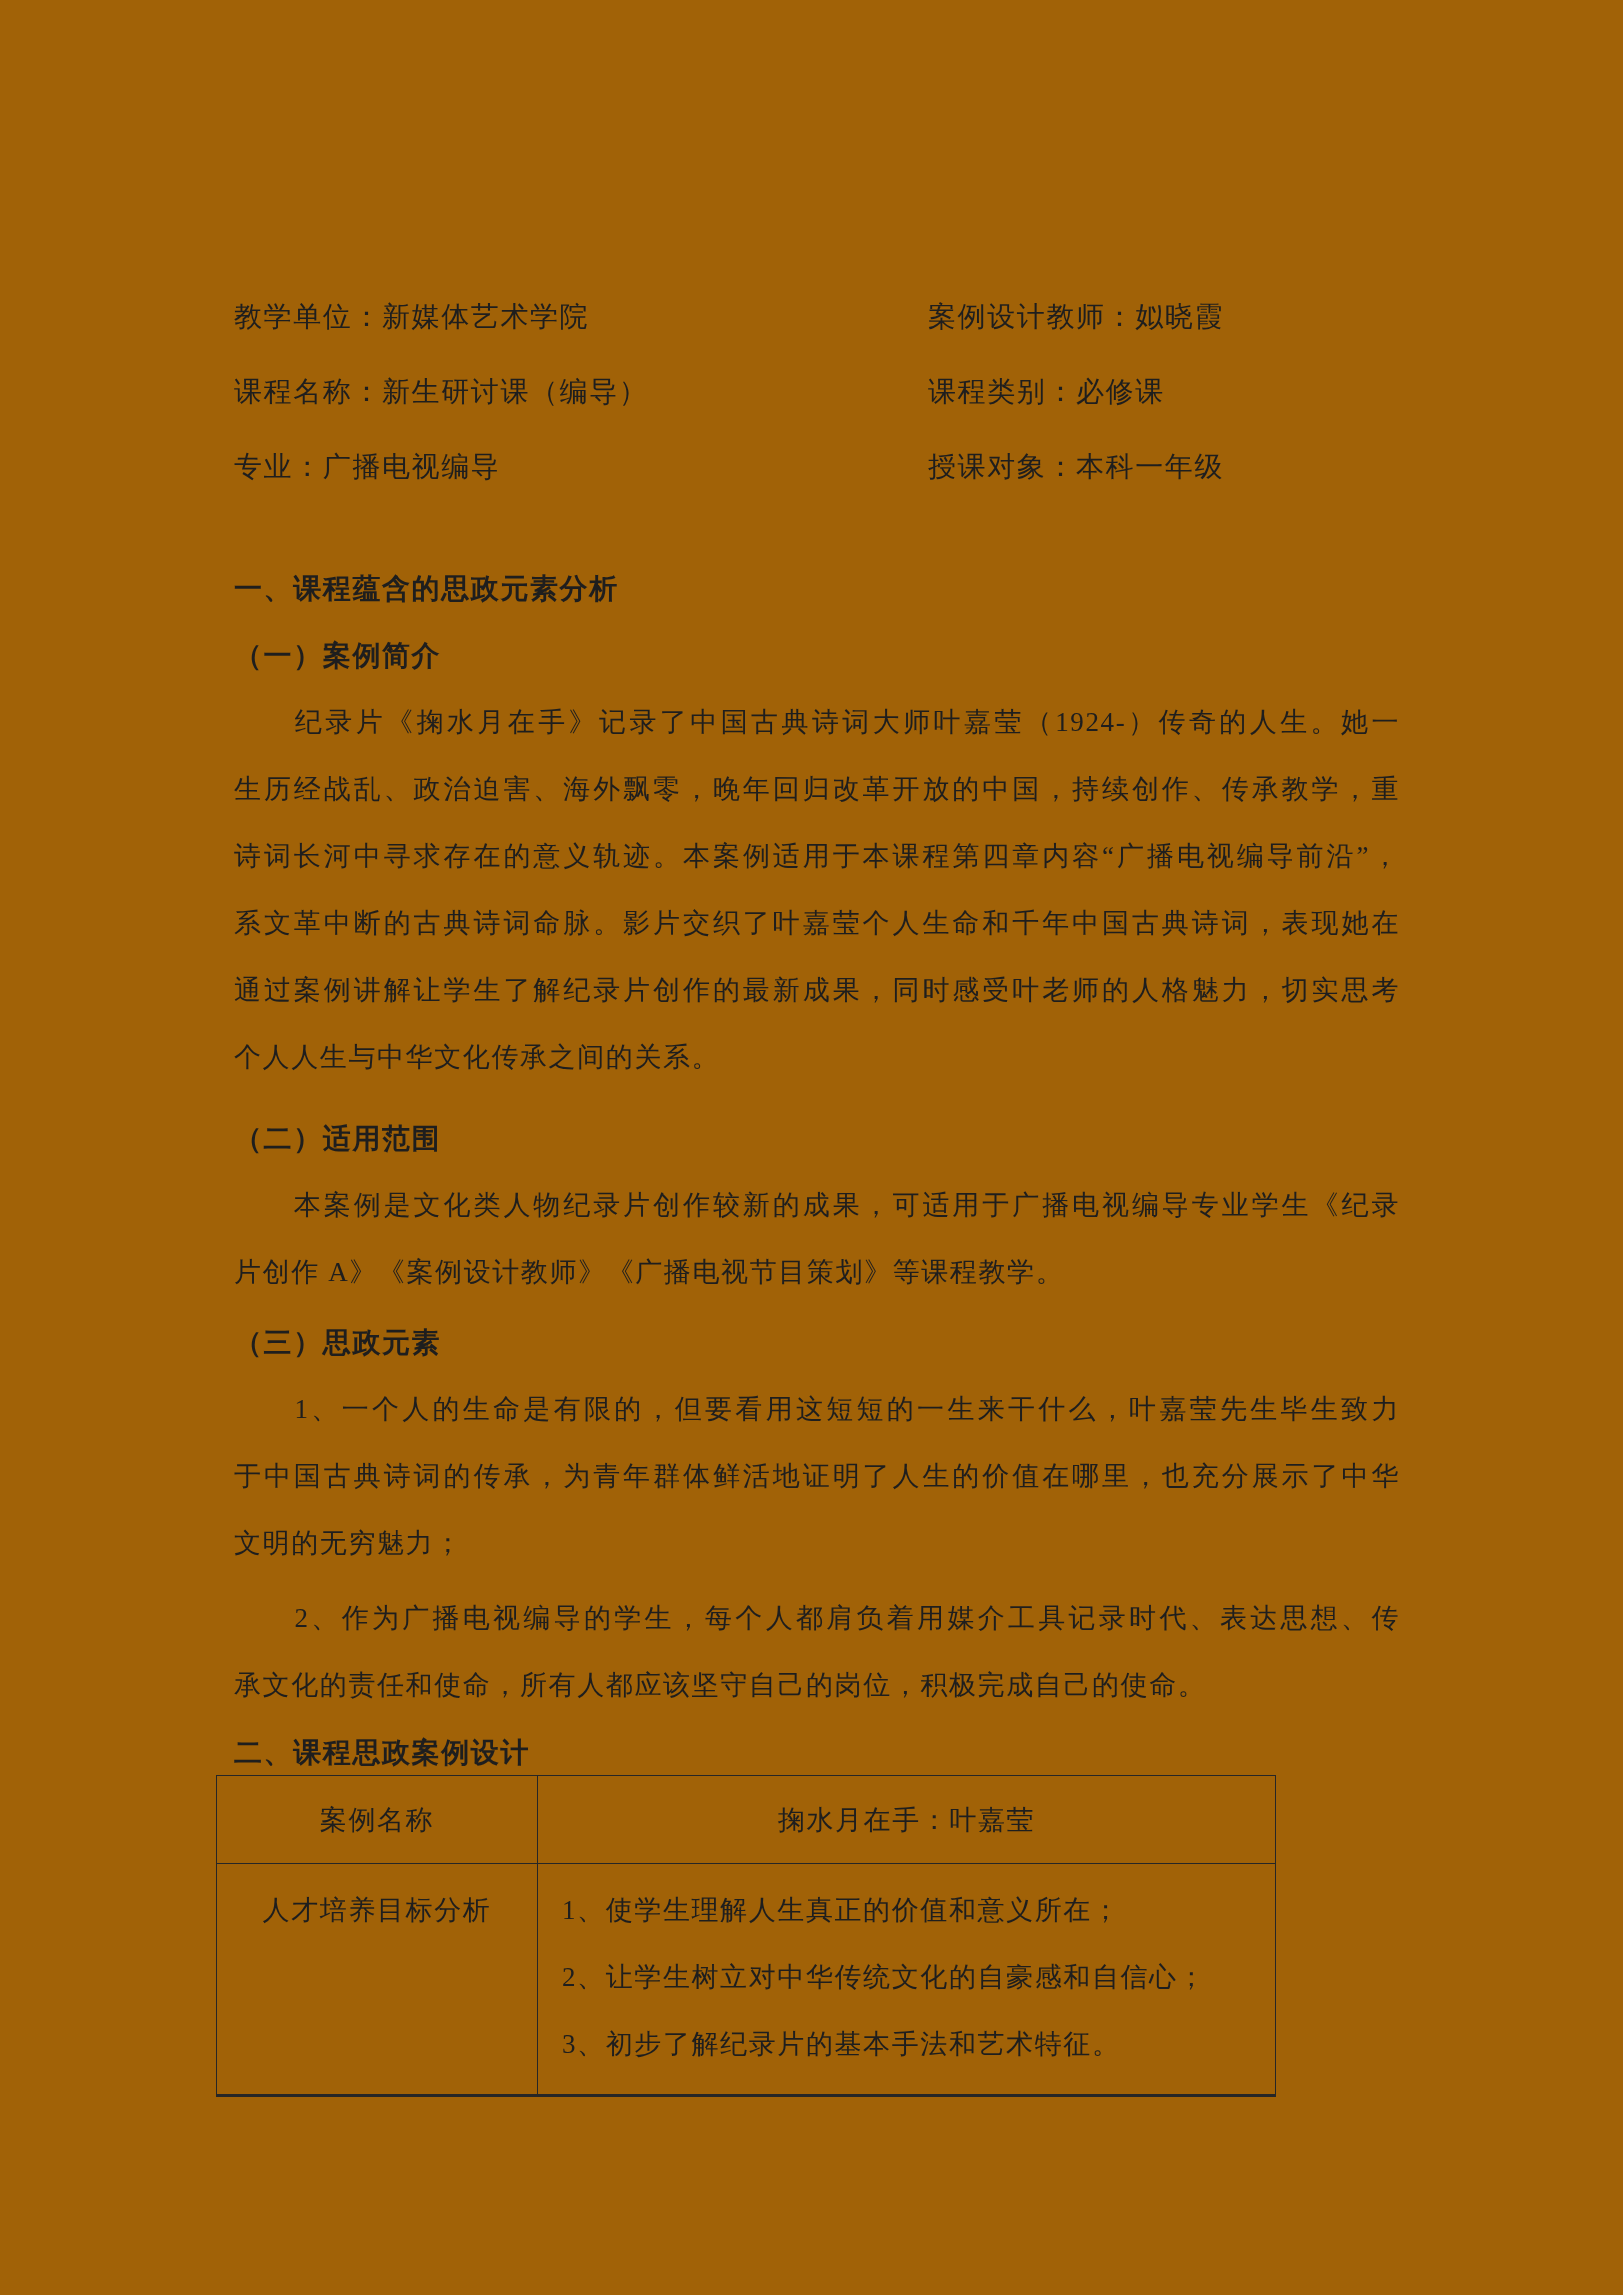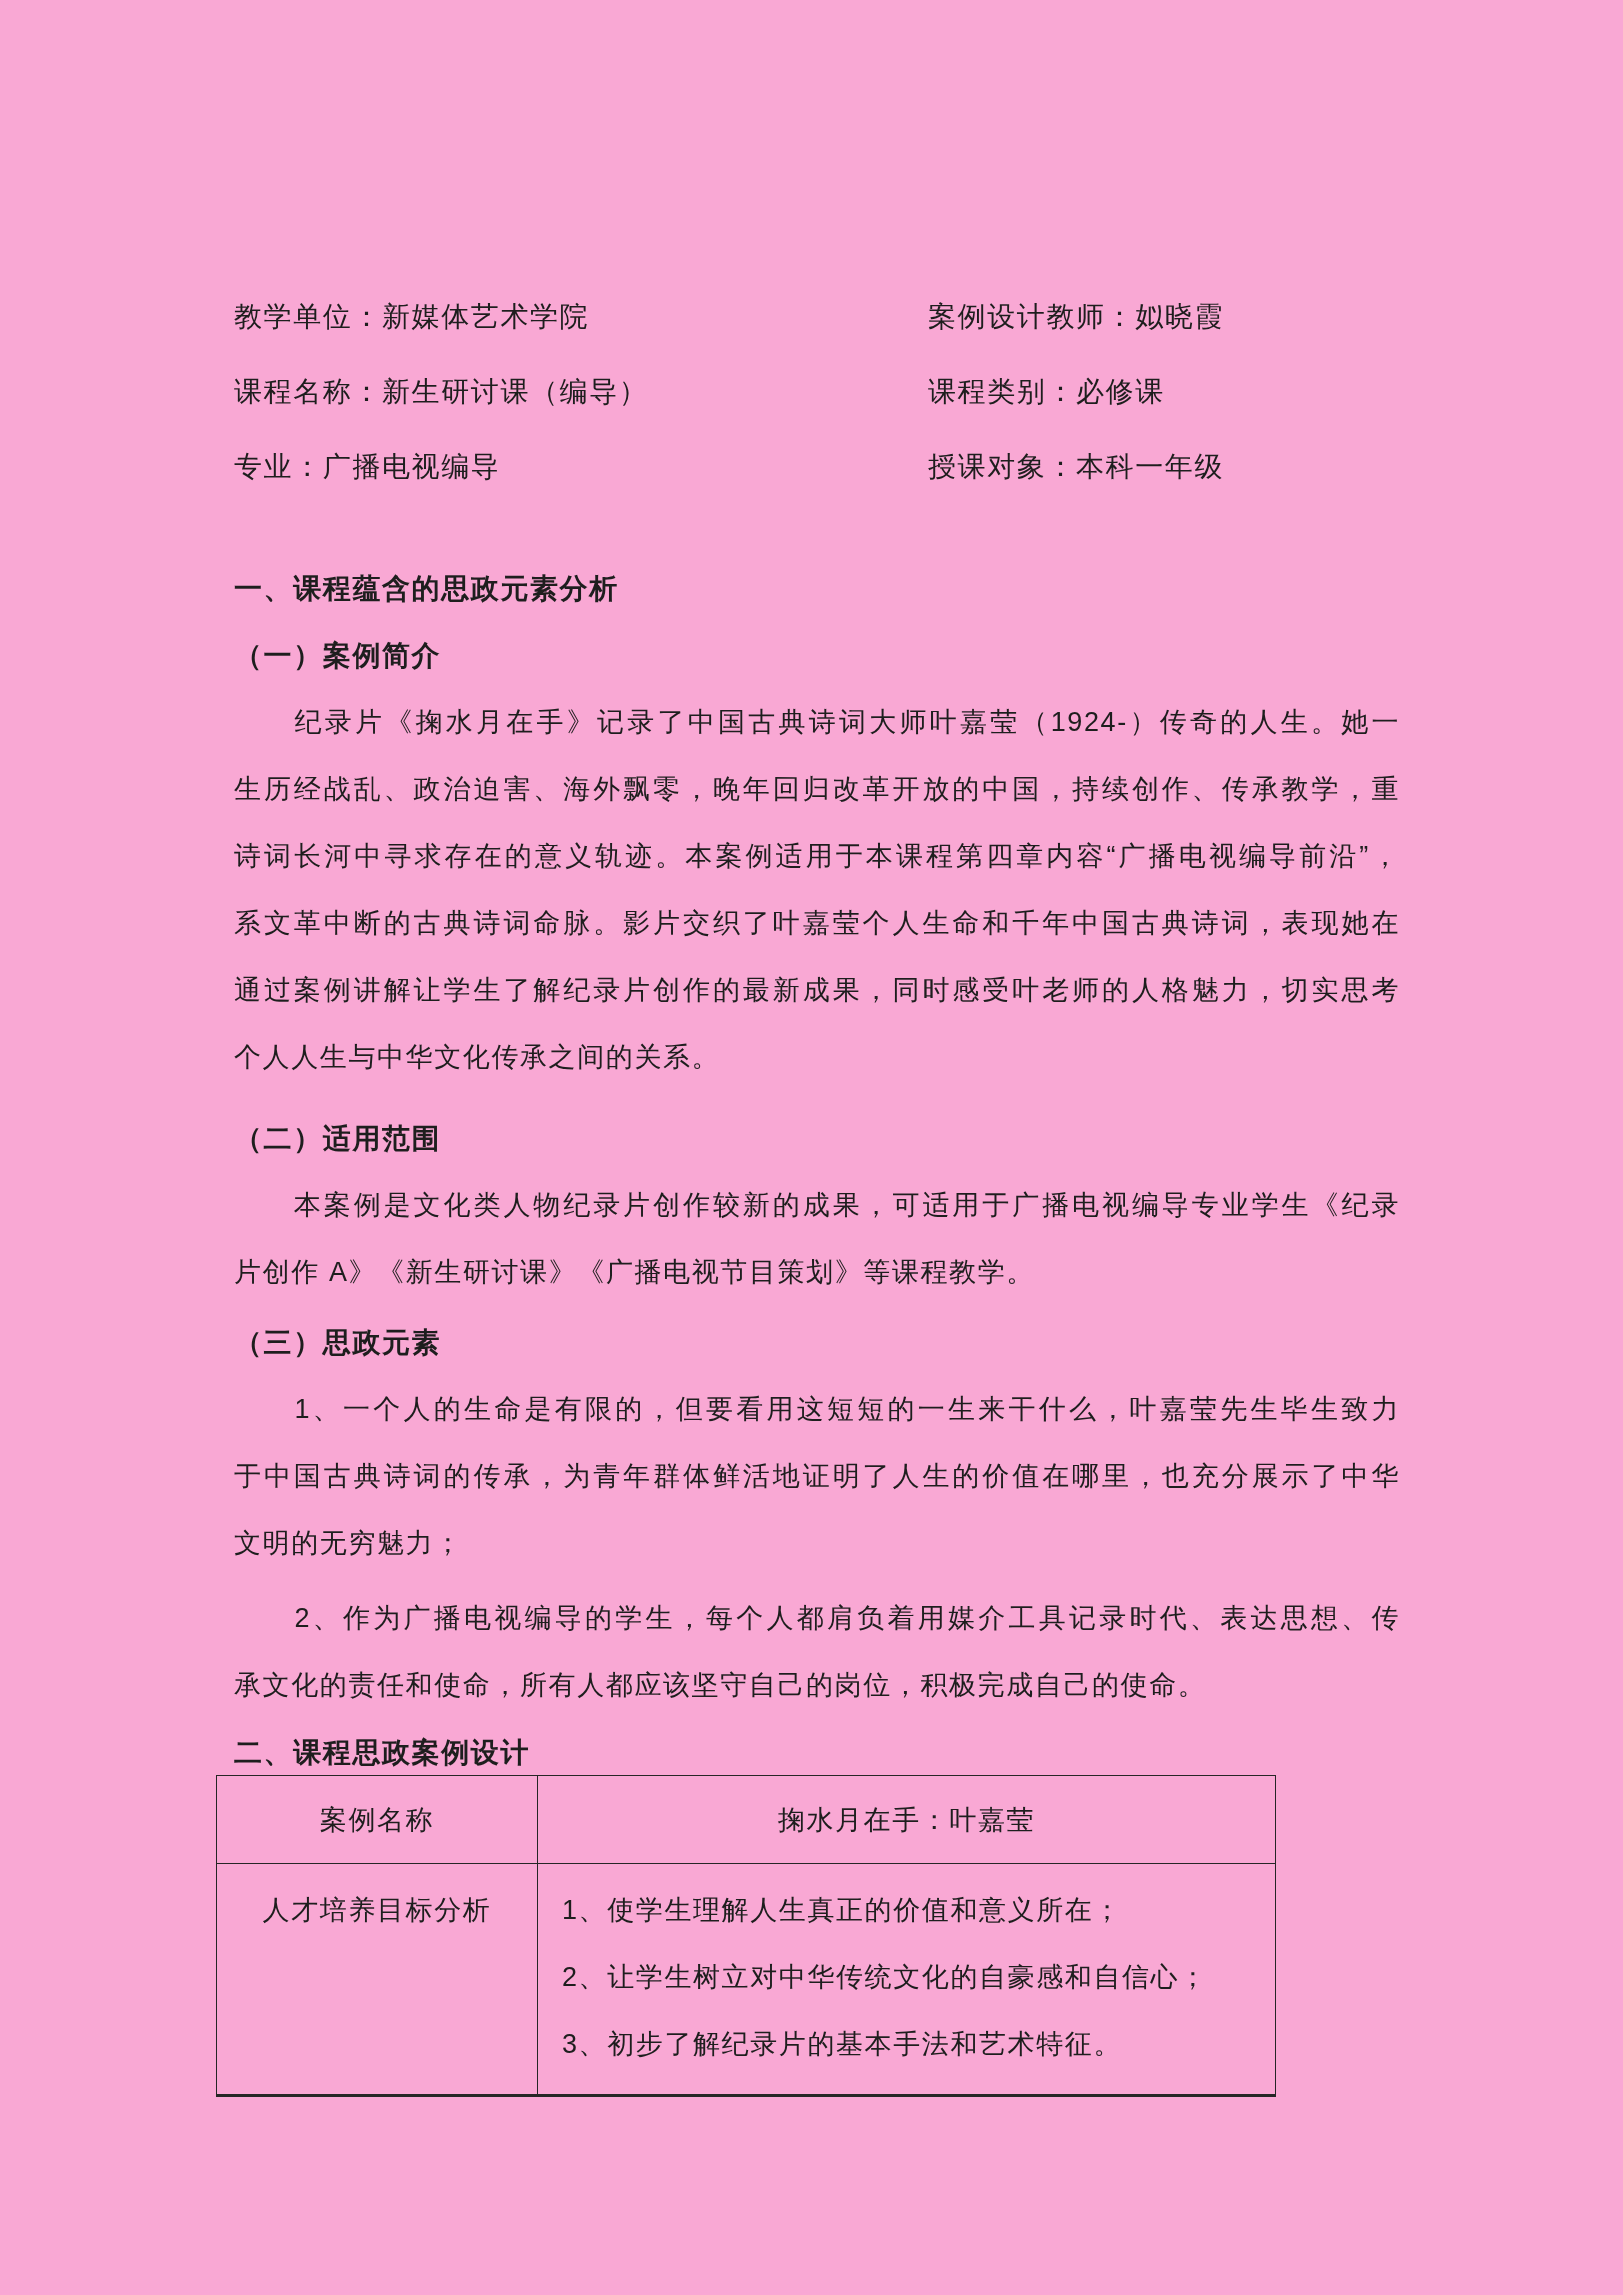--- a/index.html
+++ b/index.html
@@ -4,23 +4,23 @@
 <style>
   html, body {
     margin: 0;
     padding: 0;
     background: #ffffff;
   }
   .page {
     position: relative;
     width: 1624px;
     height: 2295px;
-    background: #f9a8d4;
+    background: #a16207;
     color: #1e1e1e;
-    font-family: Liberation Sans, sans-serif;
+    font-family: Liberation Serif, serif;
     overflow: hidden;
   }
 
   
   .header-info {
     position: absolute;
     left: 234px;
     top: 279px;
     width: 1166px;
   }
@@ -158,21 +158,21 @@
         <div class="tline">生历经战乱、政治迫害、海外飘零，晚年回归改革开放的中国，持续创作、传承教学，重</div>
         <div class="tline">诗词长河中寻求存在的意义轨迹。本案例适用于本课程第四章内容“广播电视编导前沿”，</div>
         <div class="tline">系文革中断的古典诗词命脉。影片交织了叶嘉莹个人生命和千年中国古典诗词，表现她在</div>
         <div class="tline">通过案例讲解让学生了解纪录片创作的最新成果，同时感受叶老师的人格魅力，切实思考</div>
         <div class="tline tline-last">个人人生与中华文化传承之间的关系。</div>
       </div>
 
     <div class="h-sec" id="sec2-title">（二）适用范围</div>
     <div id="para-scope">
         <div class="tline">　　本案例是文化类人物纪录片创作较新的成果，可适用于广播电视编导专业学生《纪录</div>
-        <div class="tline tline-last">片创作 A》《新生研讨课》《广播电视节目策划》等课程教学。</div>
+        <div class="tline tline-last">片创作 A》《案例设计教师》《广播电视节目策划》等课程教学。</div>
       </div>
 
     <div class="h-sec" id="sec3-title">（三）思政元素</div>
     <div id="para-sz1">
         <div class="tline">　　1、一个人的生命是有限的，但要看用这短短的一生来干什么，叶嘉莹先生毕生致力</div>
         <div class="tline">于中国古典诗词的传承，为青年群体鲜活地证明了人生的价值在哪里，也充分展示了中华</div>
         <div class="tline tline-last">文明的无穷魅力；</div>
       </div>
     <div id="para-sz2">
         <div class="tline">　　2、作为广播电视编导的学生，每个人都肩负着用媒介工具记录时代、表达思想、传</div>

